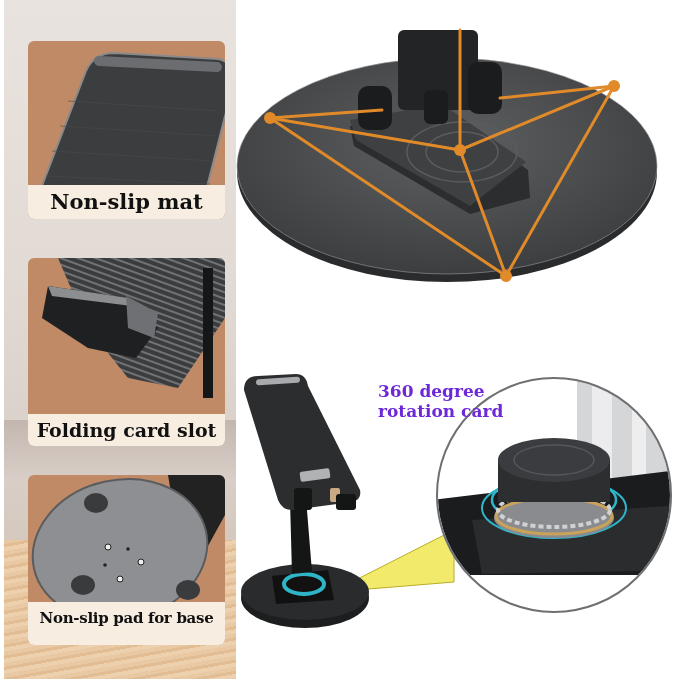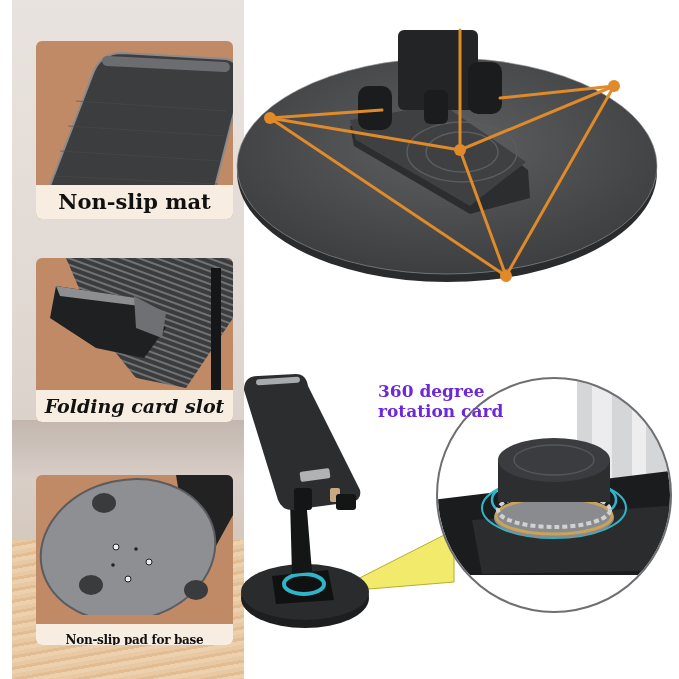--- a/index.html
+++ b/index.html
@@ -1,21 +1,21 @@
 <!DOCTYPE html>
 <html><head>
   <meta charset="utf-8">
   <style>
     * { box-sizing: border-box; margin: 0; padding: 0; }
     html, body { width: 679px; height: 679px; overflow: hidden; background: #ffffff; }
     body { position: relative; font-family: "DejaVu Serif", serif; }
 
     
     .left-col {
-      position: absolute; left: 12px; top: 0; width: 232px; height: 679px;
+      position: absolute; left: 4px; top: 0; width: 232px; height: 679px;
       background: linear-gradient(180deg, #e9e3df 0%, #e2dad4 40%, #d9cfc8 70%, #cdbba8 100%);
     }
     .left-col .shadow-band {
       position: absolute; left: 0; top: 420px; width: 232px; height: 60px;
       background: linear-gradient(180deg, rgba(120,100,90,0.25), rgba(120,100,90,0));
     }
     .left-col .wood {
       position: absolute; left: 0; top: 540px; width: 232px; height: 139px;
       background: repeating-linear-gradient(170deg, #e9c9a4 0 4px, #e2bd94 4px 7px, #edd1ae 7px 11px);
     }
@@ -25,24 +25,24 @@
       border-radius: 6px; overflow: hidden;
       background: #c08a66;
     }
     .panel .caption {
       position: absolute; left: 0; bottom: 0; width: 100%;
       background: #f7ede0; color: #111;
       font-weight: bold; text-align: center; white-space: nowrap;
     }
     #panel-mat { top: 41px; height: 178px; }
     #panel-mat .caption { height: 34px; line-height: 34px; font-size: 21px; }
-    #panel-slot { top: 258px; height: 164px; font-style: italic; }
+    #panel-slot { top: 258px; height: 188px; }
     #panel-slot .caption { height: 32px; line-height: 32px; font-size: 19px; }
     #panel-pad { top: 475px; height: 170px; }
-    #panel-pad .caption { height: 21px; line-height: 33px; font-size: 12px; letter-spacing: -0.3px; margin-top: 21px; }
+    #panel-pad .caption { height: 43px; line-height: 33px; font-size: 15px; letter-spacing: -0.3px; margin-top: 21px; }
 
     svg { display: block; }
     .abs { position: absolute; }
 
     .rotation-label {
       position: absolute; left: 378px; top: 381px;
       font-family: "DejaVu Serif", serif; font-weight: bold;
       font-size: 17px; line-height: 20px; color: #6d28d9; z-index: 3;
     }
   </style>

